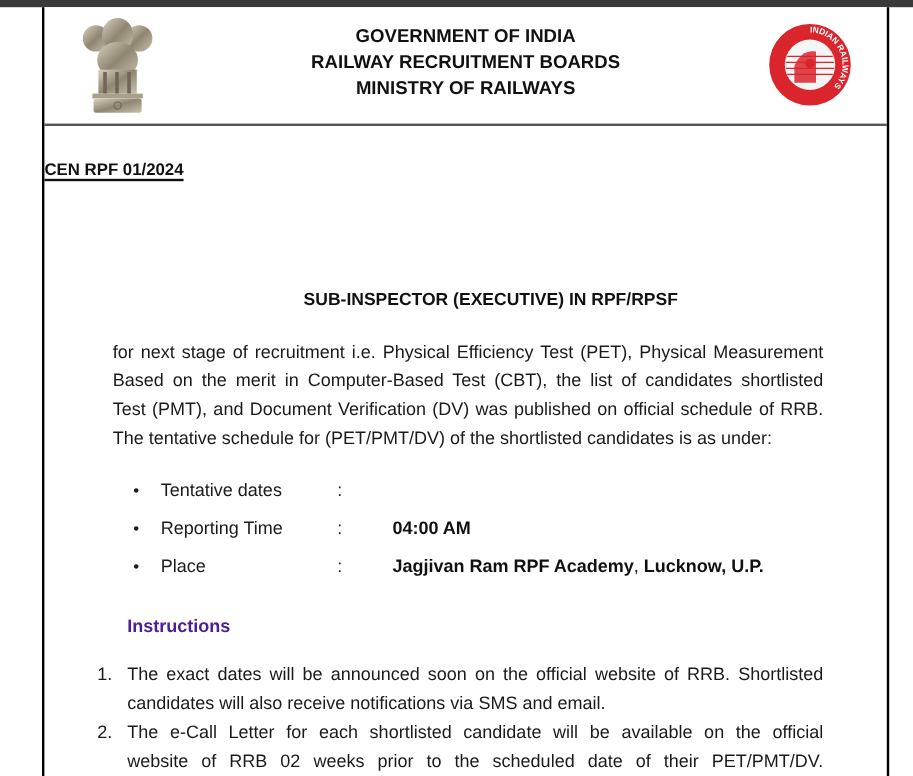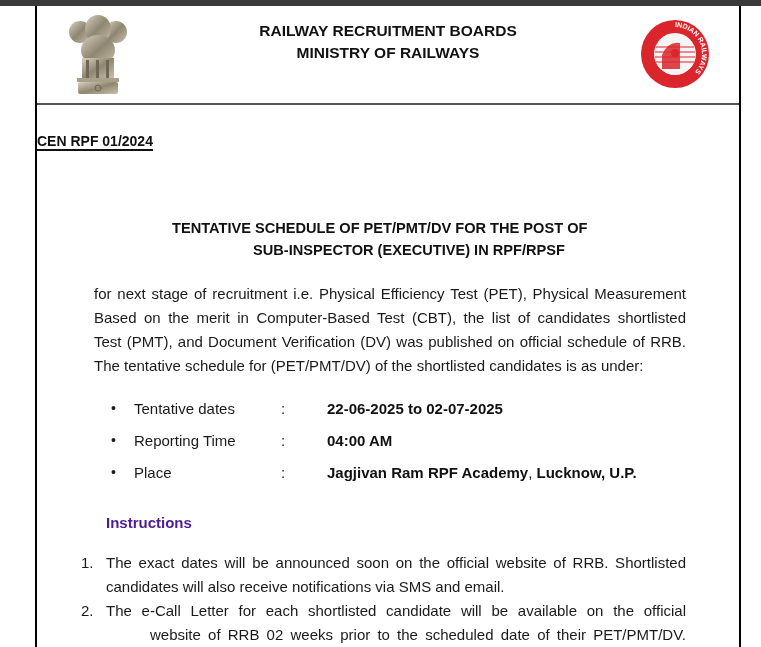--- a/index.html
+++ b/index.html
@@ -68,21 +68,21 @@
     .instr-head {
       position: absolute; left: 69px; top: 508px; font-weight: bold; font-size: 15px; color: #4c1d95;
     }
     .instr-item {
       position: absolute; left: 44px; width: 605px; font-size: 15px; line-height: 24px; color: #1a1a1a;
     }
     .instr-item .num { position: absolute; left: 0; top: 0; }
     .instr-item .txt { position: absolute; left: 25px; top: 0; width: 580px; }
     .instr-item .txt span { display: block; white-space: nowrap; text-align: justify; text-align-last: justify; }
     .instr-item .txt span.last { text-align-last: left; }
-    .instr-item .txt span.last-j { text-align-last: justify; margin-left: 44px; }
+    .instr-item .txt span.last-j { text-align-last: justify; }
   </style>
 </head>
 <body>
 
 <div class="topbar"></div>
 
 <div class="page">
 
   <div class="header">
     <svg class="emblem" viewBox="0 0 62 84">
@@ -100,20 +100,21 @@
       <rect x="15" y="46" width="32" height="20" fill="url(#sil)"></rect>
       <rect x="19" y="48" width="3" height="18" fill="#6f6756"></rect>
       <rect x="29" y="48" width="3" height="18" fill="#6f6756"></rect>
       <rect x="39" y="48" width="3" height="18" fill="#6f6756"></rect>
       <rect x="10" y="66" width="42" height="4" fill="#a9a08a"></rect>
       <rect x="11" y="70" width="40" height="12" rx="2" fill="url(#sil)"></rect>
       <circle cx="31" cy="76" r="3" fill="none" stroke="#6f6756" stroke-width="1"></circle>
     </svg>
 
     <div class="hdr-text">
+      <div>GOVERNMENT OF INDIA</div>
       <div>RAILWAY RECRUITMENT BOARDS</div>
       <div>MINISTRY OF RAILWAYS</div>
     </div>
 
     <svg class="rail-logo" viewBox="0 0 70 70">
       <defs>
         <path id="arcR" d="M 35 8 A 27 27 0 0 1 62 35 A 27 27 0 0 1 50 57"></path>
       </defs>
       <circle cx="35" cy="35" r="34" fill="#d9252b"></circle>
       <circle cx="35" cy="35" r="21" fill="#f5f5f5"></circle>
@@ -126,35 +127,33 @@
       <path d="M22 50 L22 36 Q28 22 40 24 L40 50 Z" fill="#d9252b" opacity="0.85"></path>
       <circle cx="35" cy="34" r="4" fill="#d9252b"></circle>
       <text font-family="Liberation Sans, sans-serif" font-size="7" font-weight="bold" fill="#fff">
         <textPath href="#arcR">INDIAN RAILWAYS</textPath>
       </text>
     </svg>
   </div>
 
   <div class="cen-title">CEN RPF 01/2024</div>
 
-  <div class="sched-title sched-l1">TENTATIVE SCHEDULE OF PET/PMT/DV FOR THE POST OF</div>
   <div class="sched-title sched-l2">SUB-INSPECTOR (EXECUTIVE) IN RPF/RPSF</div>
 
   <div class="para">
     <span>for next stage of recruitment i.e. Physical Efficiency Test (PET), Physical Measurement</span>
     <span>Based on the merit in Computer-Based Test (CBT), the list of candidates shortlisted</span>
     <span>Test (PMT), and Document Verification (DV) was published on official schedule of RRB.</span>
     <span class="last">The tentative schedule for (PET/PMT/DV) of the shortlisted candidates is as under:</span>
   </div>
 
   <div class="info-row" style="top:394px;">
     <span class="bullet">•</span>
     <span class="lbl">Tentative dates</span>
     <span class="colon">:</span>
-    <span class="val">22-06-2025 to 02-07-2025</span>
   </div>
   <div class="info-row" style="top:426px;">
     <span class="bullet">•</span>
     <span class="lbl">Reporting Time</span>
     <span class="colon">:</span>
     <span class="val">04:00 AM</span>
   </div>
   <div class="info-row" style="top:458px;">
     <span class="bullet">•</span>
     <span class="lbl">Place</span>

